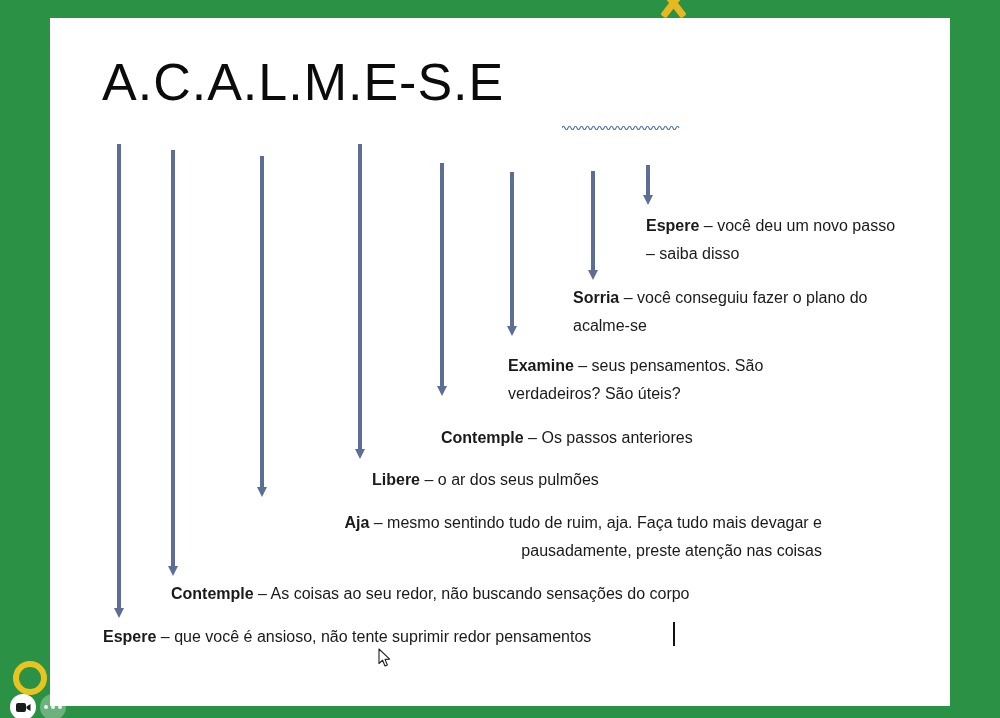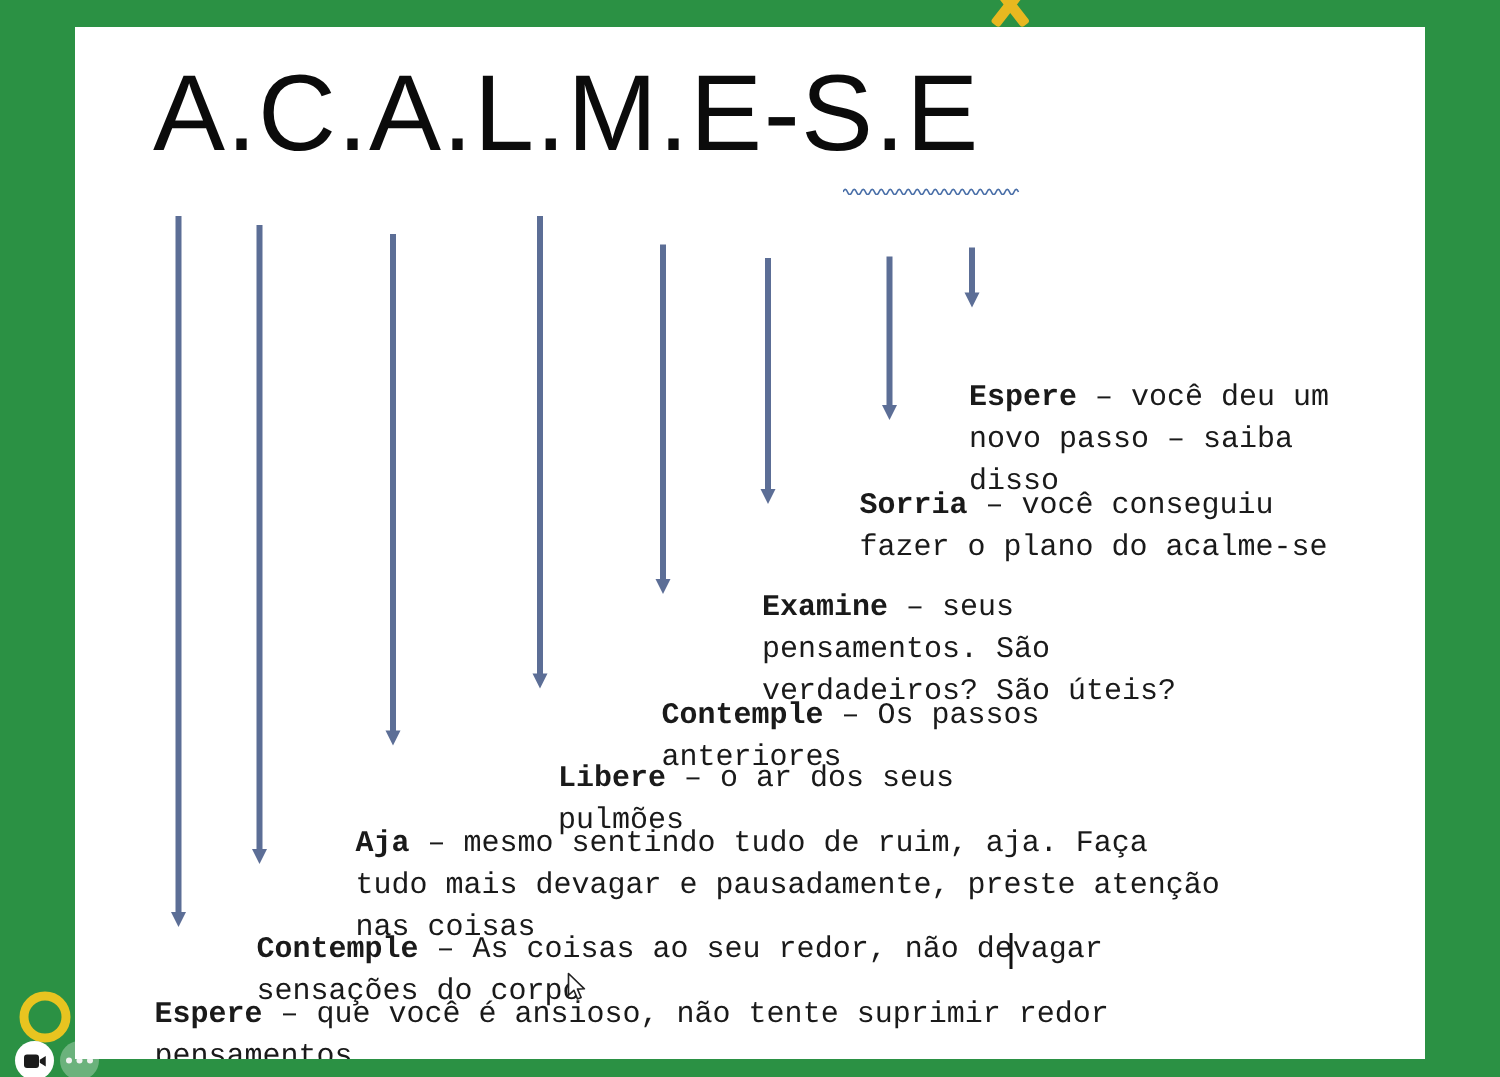--- a/index.html
+++ b/index.html
@@ -102,23 +102,23 @@
     top: 18px;
     width: 900px;
     height: 688px;
     background: #ffffff;
     overflow: hidden;
   }
 
   .slide-title {
     position: absolute;
     left: 52px;
-    top: 22px;
+    top: 38px;
     font-family: "Liberation Sans", sans-serif;
-    font-size: 72px;
+    font-size: 52px;
     font-weight: 400;
     letter-spacing: 1px;
     color: #0b0b0b;
     white-space: nowrap;
     line-height: 1;
   }
 
   .squiggle {
     position: absolute;
     left: 512px;
@@ -150,26 +150,25 @@
     width: 0;
     height: 0;
     border-left: 5px solid transparent;
     border-right: 5px solid transparent;
     border-top: 10px solid #5c6e96;
   }
 
   
   .step {
     position: absolute;
-    font-family: Liberation Mono, monospace;
-    font-size: 20px;
+    font-family: Liberation Sans, sans-serif;
+    font-size: 16px;
     color: #1a1a1a;
     line-height: 28px;
     white-space: pre-wrap;
-    margin-top: 40px;
   }
   .step b {
     font-weight: 700;
   }
 
   .caret {
     position: absolute;
     left: 623px;
     top: 604px;
     width: 1.5px;
@@ -257,22 +256,22 @@
           <div class="head"></div>
         </div>
       </div>
 
     <div id="steps-layer">
         <div class="step" style="left: 596px; top: 194px; width: 260px;"><b>Espere</b><span> – </span><span>você deu um novo passo – saiba disso</span></div>
         <div class="step" style="left: 523px; top: 266px; width: 330px;"><b>Sorria</b><span> – </span><span>você conseguiu fazer o plano do acalme-se</span></div>
         <div class="step" style="left: 458px; top: 334px; width: 310px;"><b>Examine</b><span> – </span><span>seus pensamentos. São verdadeiros? São úteis?</span></div>
         <div class="step" style="left: 391px; top: 406px; width: 320px;"><b>Contemple</b><span> – </span><span>Os passos anteriores</span></div>
         <div class="step" style="left: 322px; top: 448px; width: 300px;"><b>Libere</b><span> – </span><span>o ar dos seus pulmões</span></div>
-        <div class="step" style="left: 187px; top: 491px; width: 585px;"><b>Aja</b><span> – </span><span>mesmo sentindo tudo de ruim, aja. Faça tudo mais devagar e pausadamente, preste atenção nas coisas</span></div>
-        <div class="step" style="left: 121px; top: 562px; width: 640px;"><b>Contemple</b><span> – </span><span>As coisas ao seu redor, não devagar sensações do corpo</span></div>
+        <div class="step" style="left: 187px; top: 491px; width: 585px; text-align: right;"><b>Aja</b><span> – </span><span>mesmo sentindo tudo de ruim, aja. Faça tudo mais devagar e pausadamente, preste atenção nas coisas</span></div>
+        <div class="step" style="left: 121px; top: 562px; width: 640px;"><b>Contemple</b><span> – </span><span>As coisas ao seu redor, não buscando sensações do corpo</span></div>
         <div class="step" style="left: 53px; top: 605px; width: 640px;"><b>Espere</b><span> – </span><span>que você é ansioso, não tente suprimir redor pensamentos</span></div>
       </div>
 
     <div class="caret"></div>
 
     <div class="mouse-cursor">
       <svg width="14" height="20" viewBox="0 0 14 20">
         <path d="M1 1 L1 15.5 L4.6 12.2 L7 18 L9.4 17 L7 11.4 L11.6 11.2 Z" fill="#ffffff" stroke="#222" stroke-width="1.1" stroke-linejoin="round"></path>
       </svg>
     </div>

